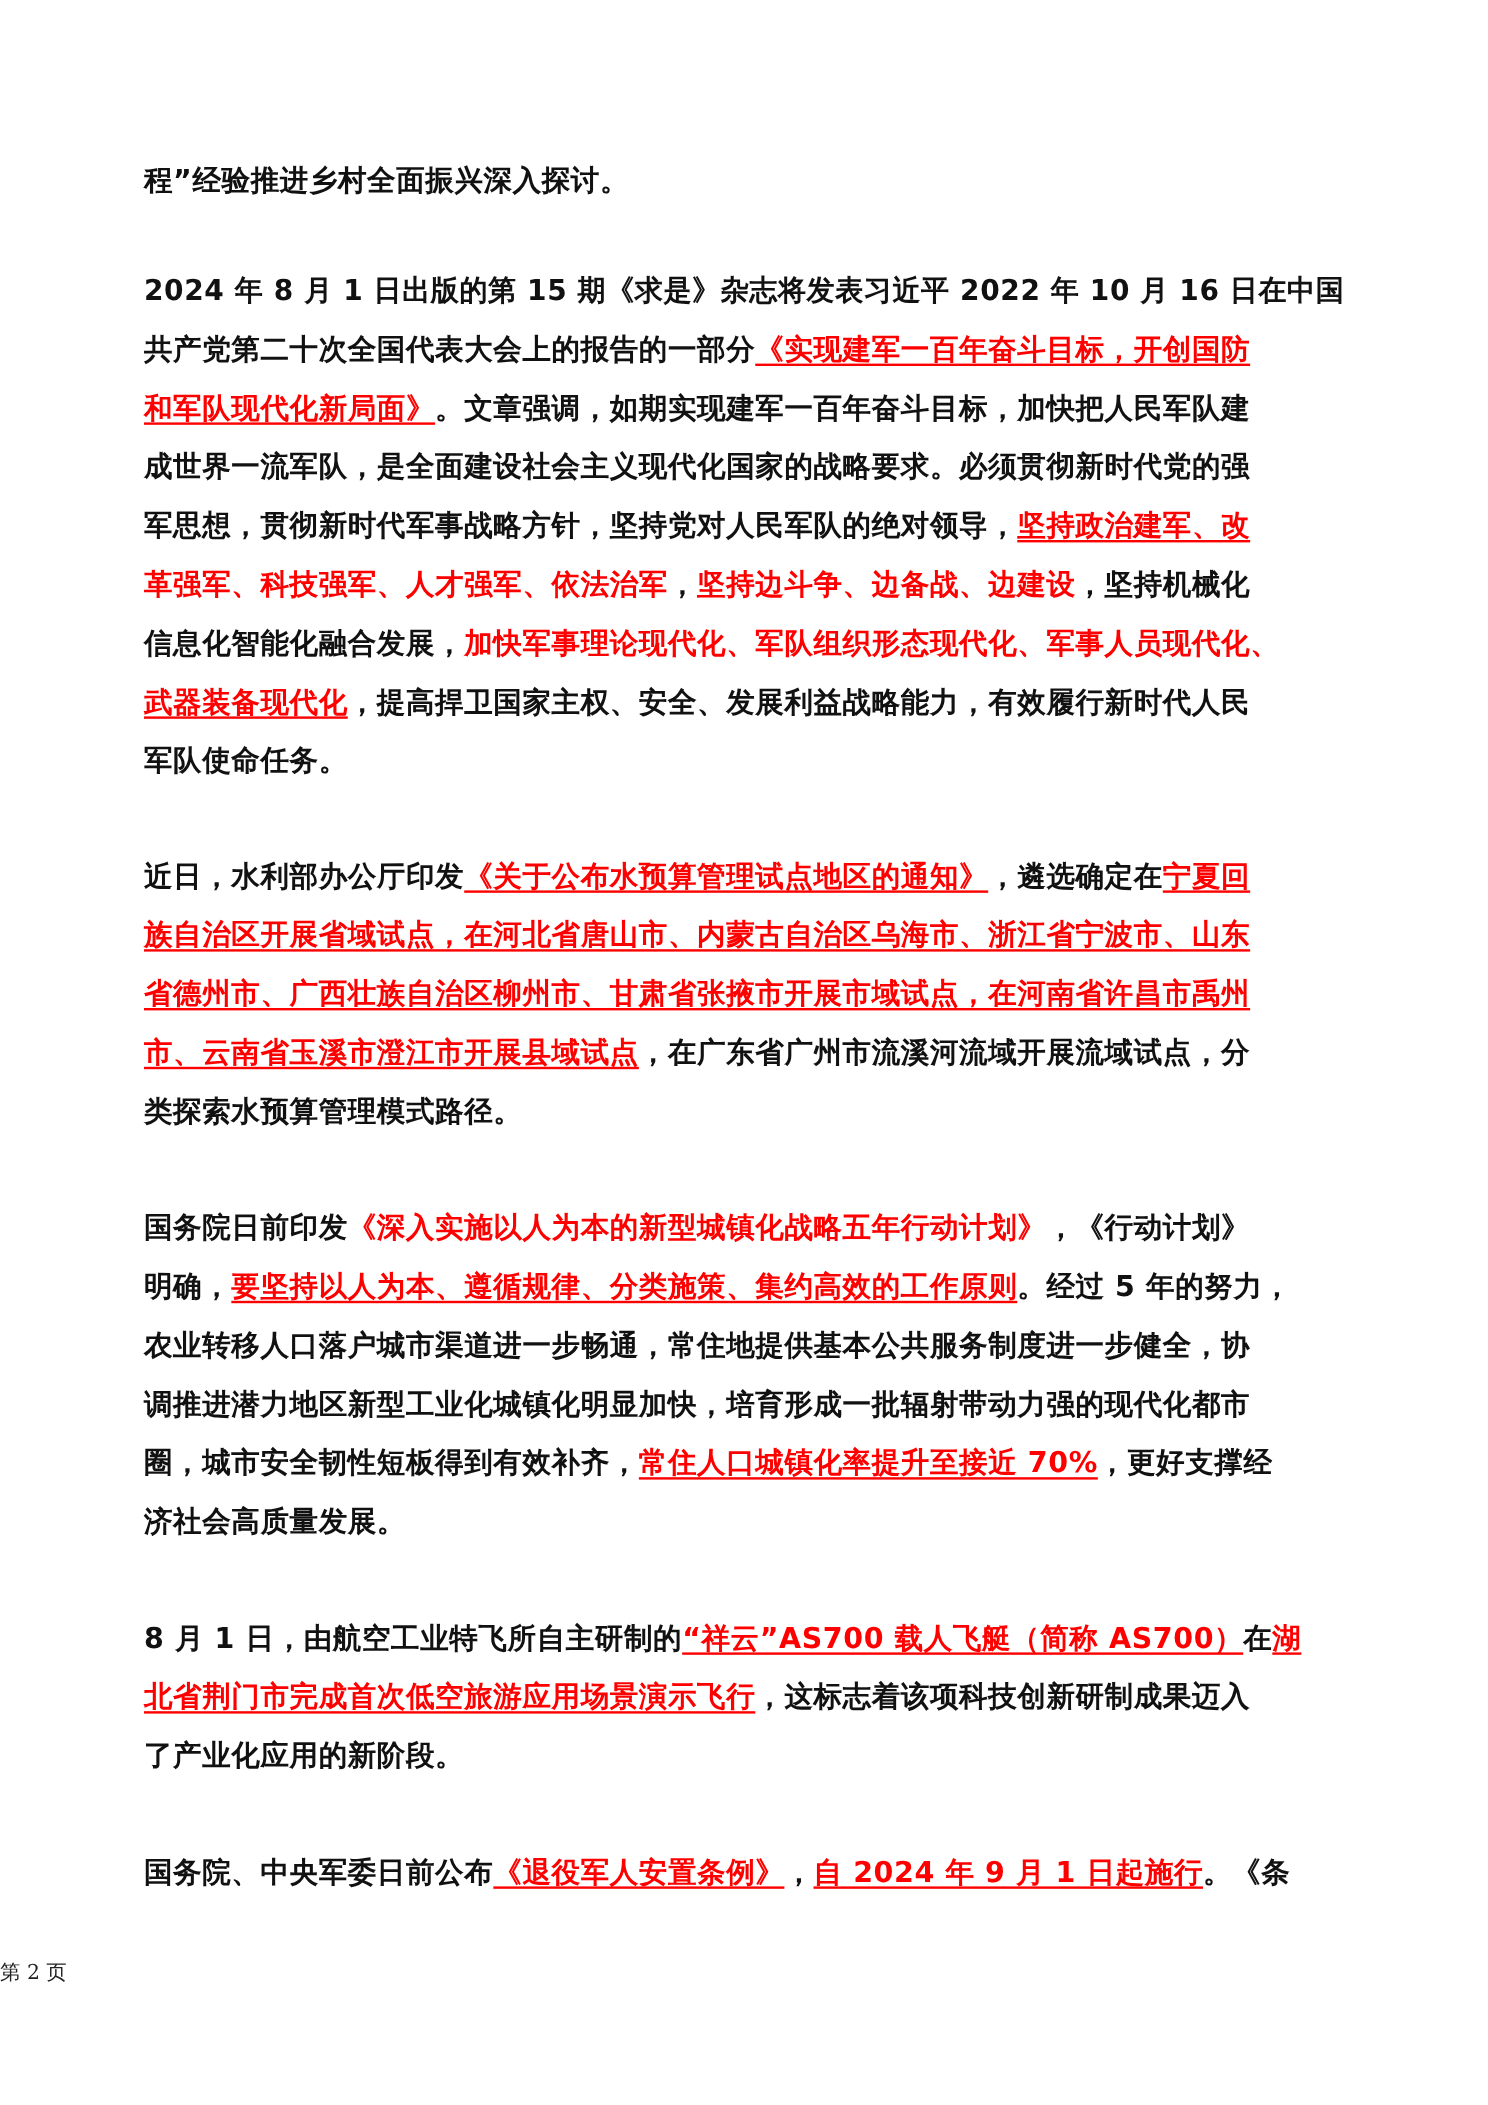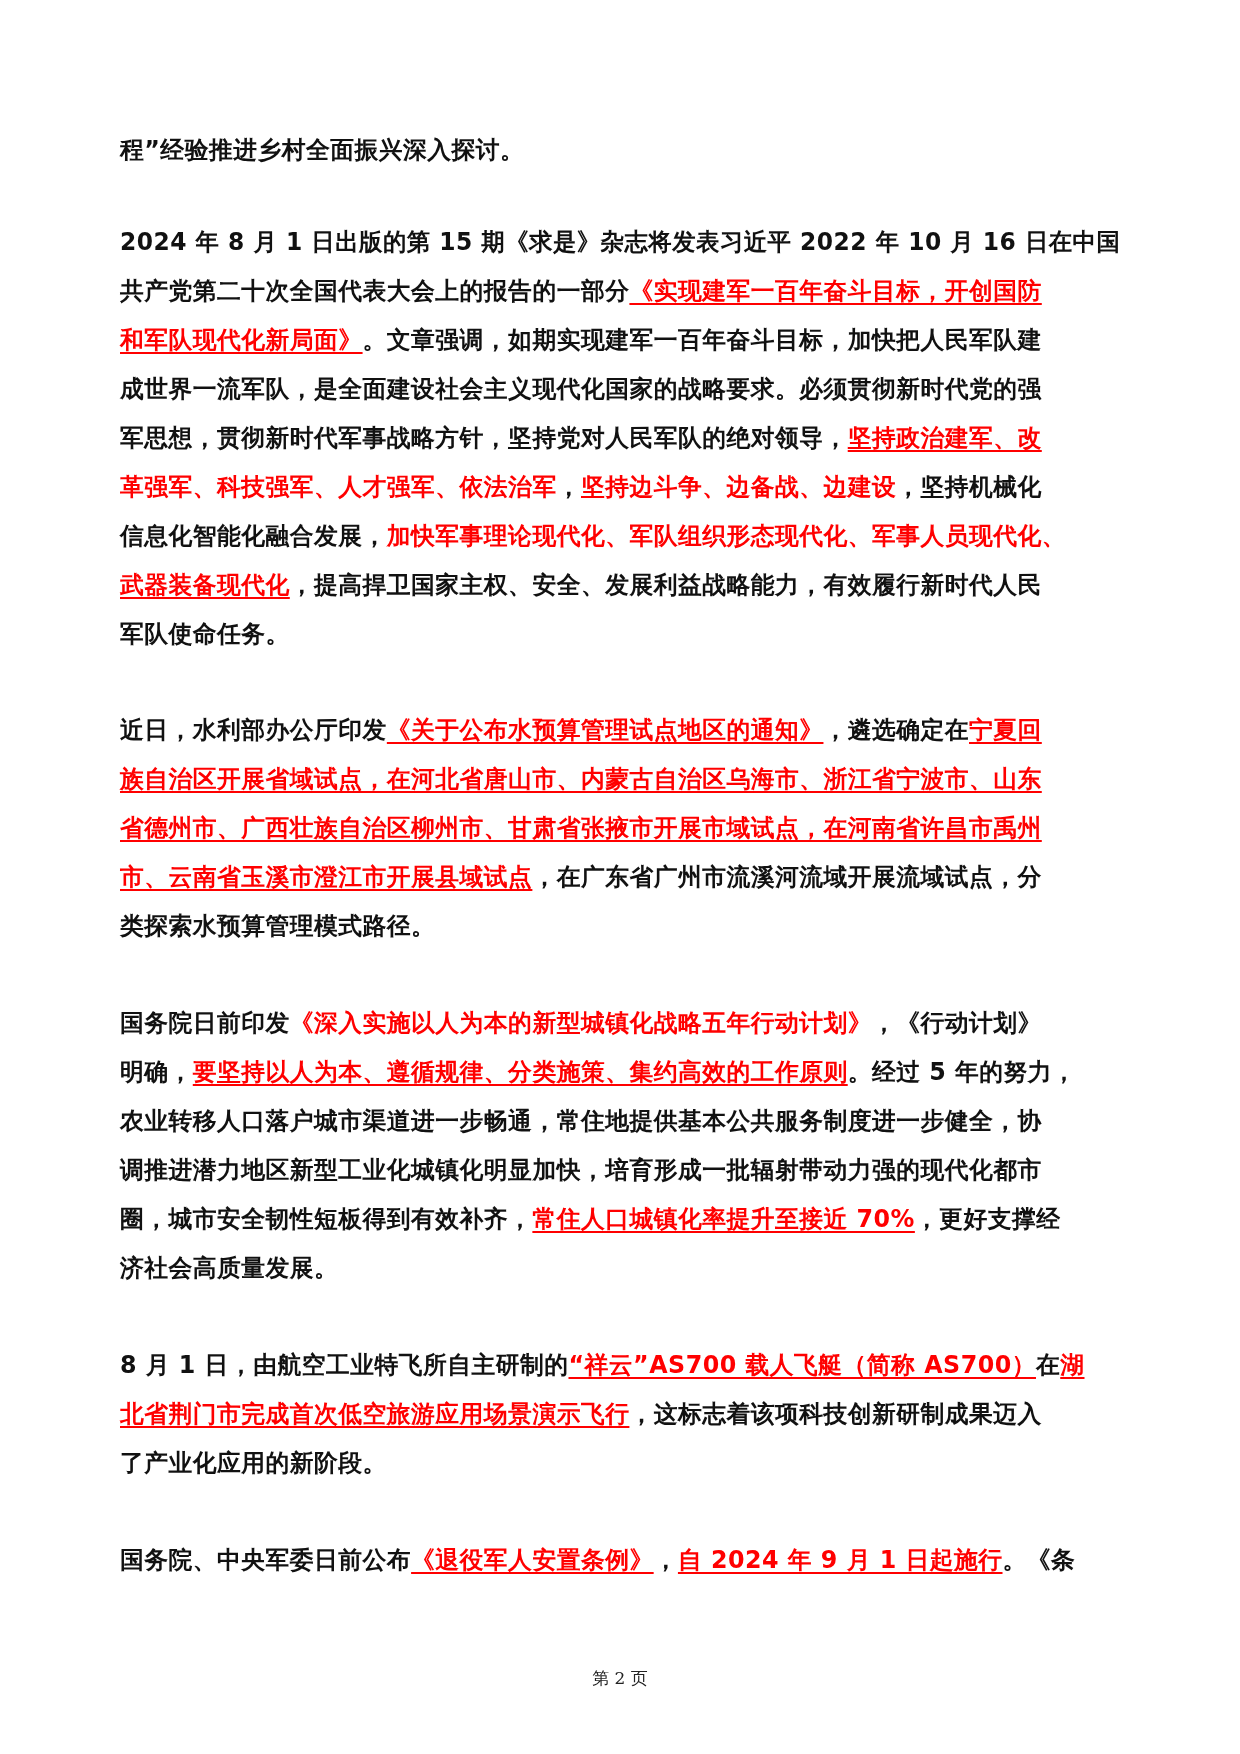--- a/index.html
+++ b/index.html
@@ -5,22 +5,22 @@
   html, body { margin: 0; padding: 0; background: #ffffff; }
   body { width: 1240px; height: 1754px; position: relative; overflow: hidden;
          font-family: "DejaVu Sans", "Liberation Sans", sans-serif; color: #111111; }
   .page { position: absolute; left: 0; top: 0; width: 1240px; height: 1754px; background: #fff; padding-left: 48px; }
   .line { position: absolute; left: 120px; width: 1010px; height: 40px;
           font-size: 24px; line-height: 40px; font-weight: bold; white-space: nowrap;
           letter-spacing: 0.5px; }
   .red { color: #ff0000; }
   .u { text-decoration: underline; text-decoration-color: #ff0000; text-underline-offset: 4px; text-decoration-thickness: 2px; }
   .black { color: #111111; }
-  .footer { position: absolute; left: 0; width: 1240px; top: 1632px; text-align: center;
-            font-family: "DejaVu Serif", "Liberation Serif", serif; font-size: 17px; color: #222; margin-top: 35px; }
+  .footer { position: absolute; left: 0; width: 1240px; top: 1632px; 
+            font-family: "DejaVu Serif", "Liberation Serif", serif; font-size: 17px; color: #222; }
 </style>
 </head>
 <body>
 
 <div class="page">
   <div id="content">
       <div>
         <div class="line" style="top: 130px; transform-origin: left center; transform: scaleX(0.990099);"><span class="black">程”经验推进乡村全面振兴深入探讨。</span></div>
       </div>
       <div>

